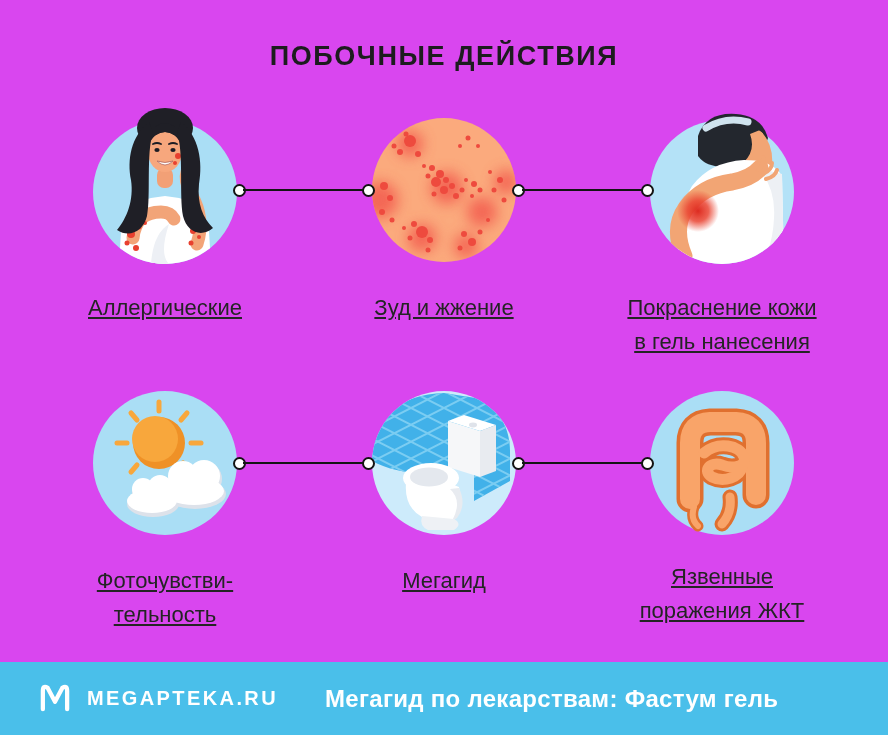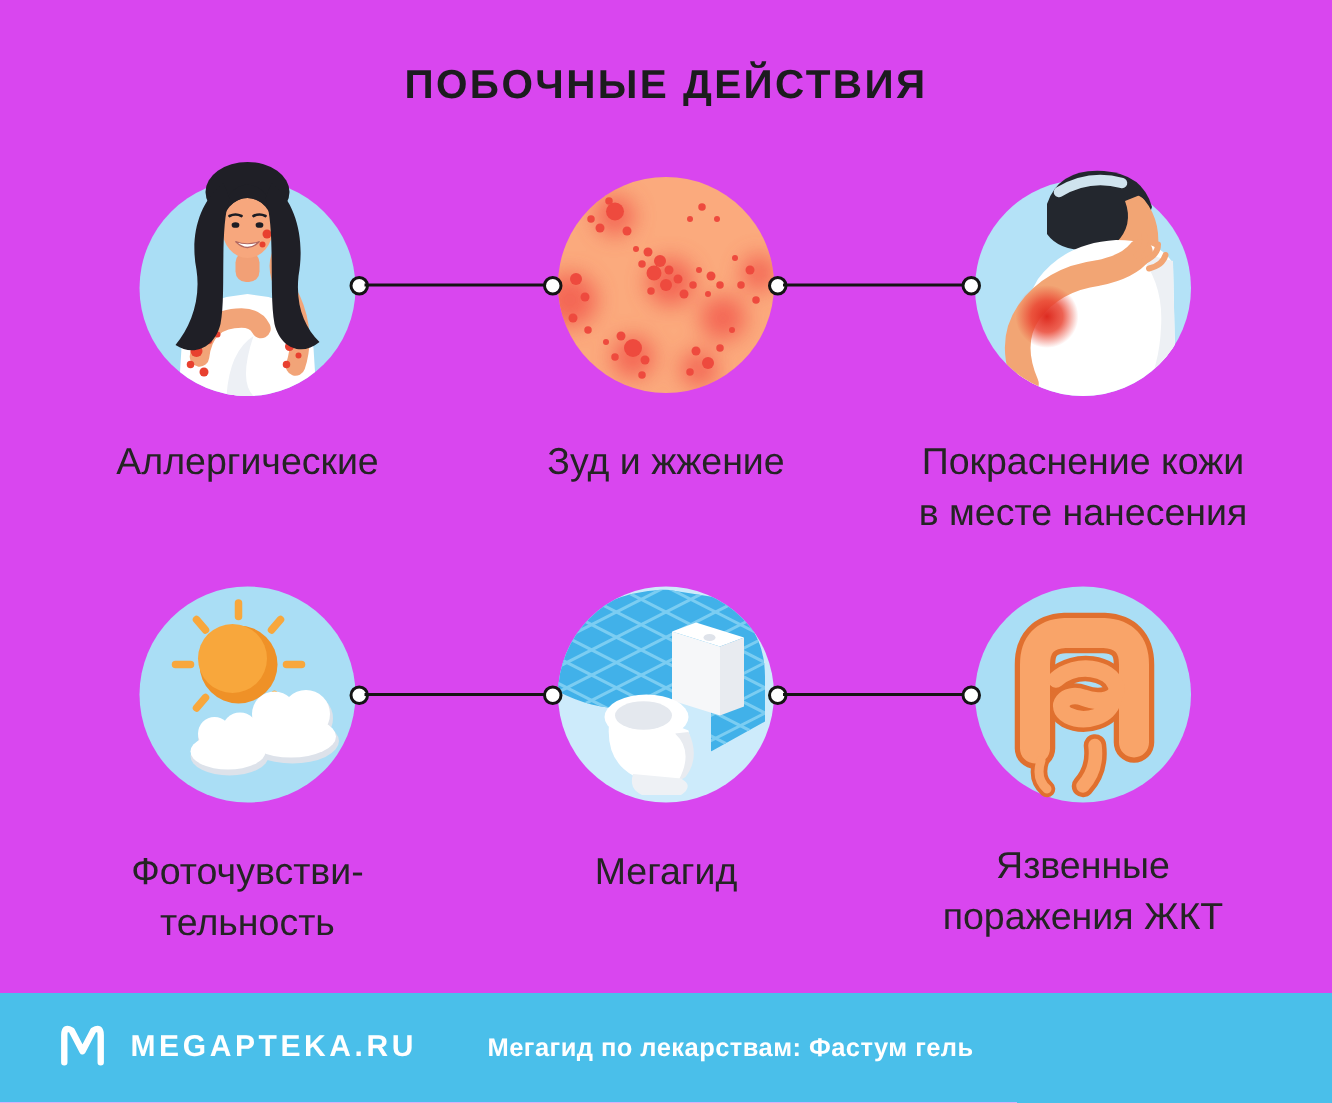--- a/index.html
+++ b/index.html
@@ -11,40 +11,40 @@
   }
   .title {
     position: absolute; top: 41px; left: 0; width: 888px;
     text-align: center; font-size: 27px; font-weight: 800;
     letter-spacing: 1.6px; color: #1c1c1e;
   }
   .icon-wrap { position: absolute; width: 148px; height: 148px; }
   .icon-wrap svg { display: block; width: 148px; height: 148px; overflow: visible; }
   .label {
     position: absolute; width: 310px; text-align: center;
-    font-size: 25px; line-height: 34px; font-weight: 500; color: #242424;
+    font-size: 22px; line-height: 34px; font-weight: 500; color: #242424; text-decoration: underline;
   }
   .label .ln { display: block; }
   .connector { position: absolute; width: 142px; height: 15px; }
   .connector .cline {
     position: absolute; left: 10px; right: 10px; top: 6px;
     height: 0; border-top: 2.6px solid #141414;
   }
   .connector .ring {
     position: absolute; top: 1px; width: 13px; height: 13px;
     border: 2.6px solid #141414; background: #ffffff; border-radius: 50%;
   }
   .ring.left { left: 0; } .ring.right { right: 0; }
   .footer {
     position: absolute; top: 662px; left: 0; width: 888px; height: 73px;
     background: #4abfea; display: flex; align-items: center; color: #ffffff;
   }
   .logo { margin-left: 38px; flex: 0 0 auto; }
   .brand { margin-left: 15px; font-size: 20px; font-weight: 800; letter-spacing: 2.4px; text-align: right; }
-  .subtitle { margin-left: 47px; font-size: 17px; font-weight: 700; letter-spacing: 0.3px; }
+  .subtitle { margin-left: 47px; font-size: 24px; font-weight: 700; letter-spacing: 0.3px; }
 </style>
 </head>
 <body>
 
 <div class="canvas">
 
   <div class="title">ПОБОЧНЫЕ ДЕЙСТВИЯ</div>
 
   <div class="icon-wrap" style="left:91px; top:116px;">
     <svg viewBox="0 0 148 148">
@@ -297,21 +297,21 @@
 
   <div class="label" style="left:10px; top:291px;">
     <span class="ln">Аллергические</span>
   </div>
   <div class="label" style="left:289px; top:291px;">
     <span class="ln">Зуд и жжение</span>
     <span class="ln"></span>
   </div>
   <div class="label" style="left:567px; top:291px;">
     <span class="ln">Покраснение кожи</span>
-    <span class="ln">в месте нанесения</span>
+    <span class="ln">в гель нанесения</span>
   </div>
   <div class="label" style="left:10px; top:564px;">
     <span class="ln">Фоточувстви-</span>
     <span class="ln">тельность</span>
   </div>
   <div class="label" style="left:289px; top:564px;">
     <span class="ln">Мегагид</span>
     <span class="ln"></span>
   </div>
   <div class="label" style="left:567px; top:560px;">

